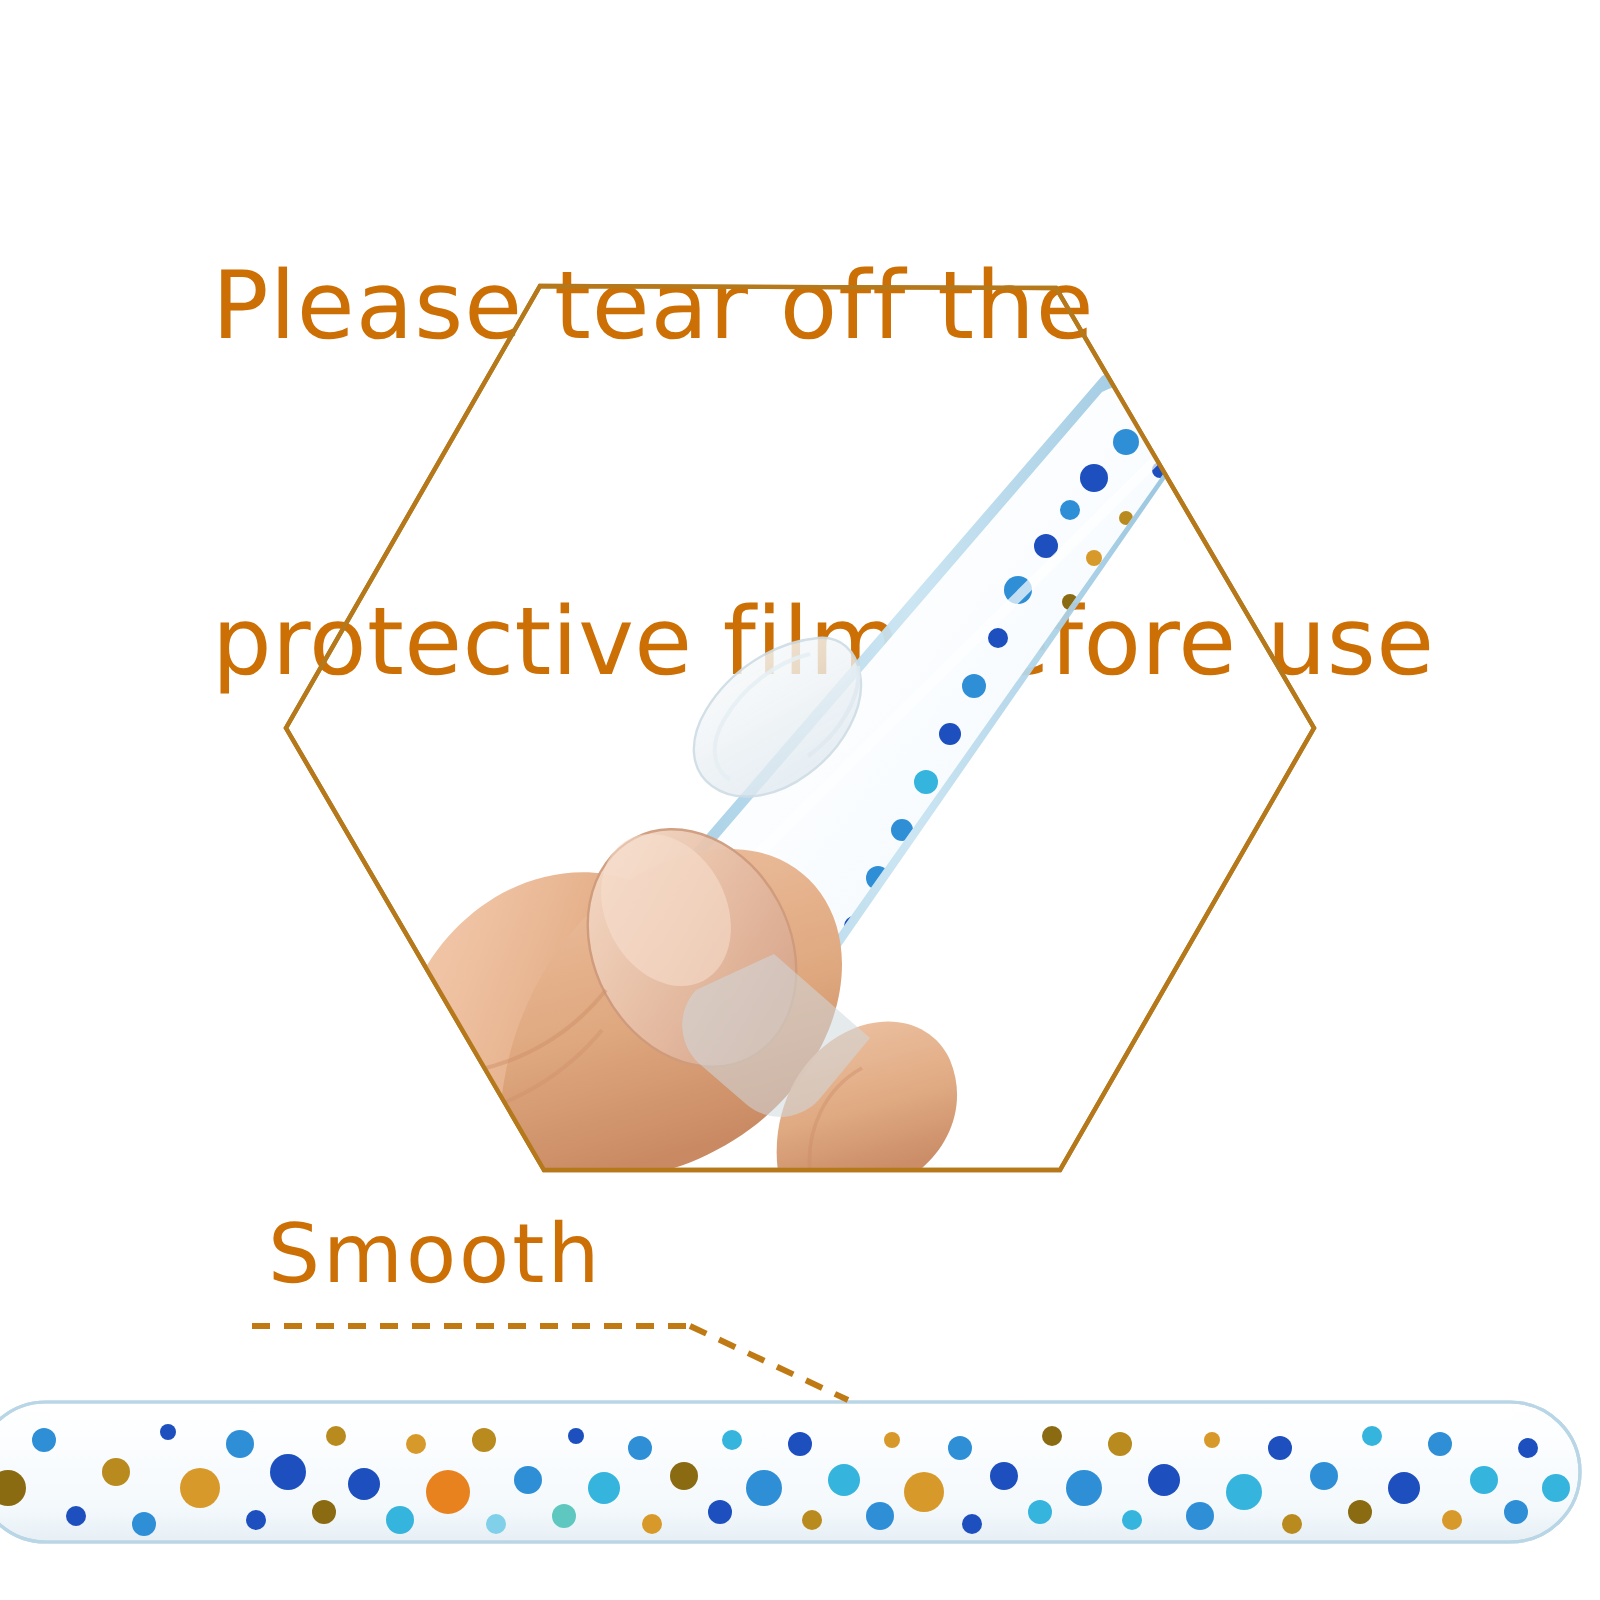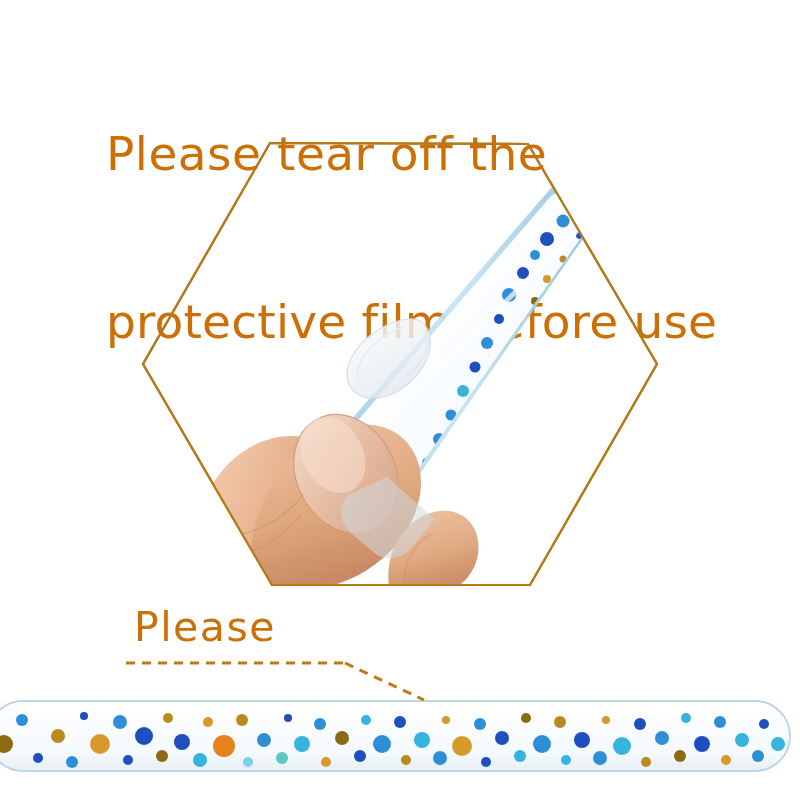--- a/index.html
+++ b/index.html
@@ -273,21 +273,21 @@
 
   <svg class="layer above" viewBox="0 0 800 800">
     <polygon points="270,143 528,144 657,364 530,585 272,585 143,364" fill="none" stroke="#B5791B" stroke-width="2.2" stroke-linejoin="miter"></polygon>
 
     <g>
       <path d="M 126 663 L 345 663" fill="none" stroke="#C07A14" stroke-width="3" stroke-dasharray="9 7" stroke-linecap="butt"></path>
       <path d="M 345 663 L 424 700" fill="none" stroke="#C07A14" stroke-width="3" stroke-dasharray="9 7" stroke-linecap="butt"></path>
     </g>
   </svg>
 
-  <div class="smooth-label">Please</div>
+  <div class="smooth-label">Smooth</div>
 
   <div id="bottombar">
     <svg viewBox="0 0 806 76" preserveAspectRatio="none">
       <defs>
         <linearGradient id="barG" x1="0" y1="0" x2="0" y2="1">
           <stop offset="0" stop-color="#ffffff"></stop>
           <stop offset="0.18" stop-color="#fdfeff"></stop>
           <stop offset="0.75" stop-color="#f4f9fc"></stop>
           <stop offset="1" stop-color="#e6eff5"></stop>
         </linearGradient>

